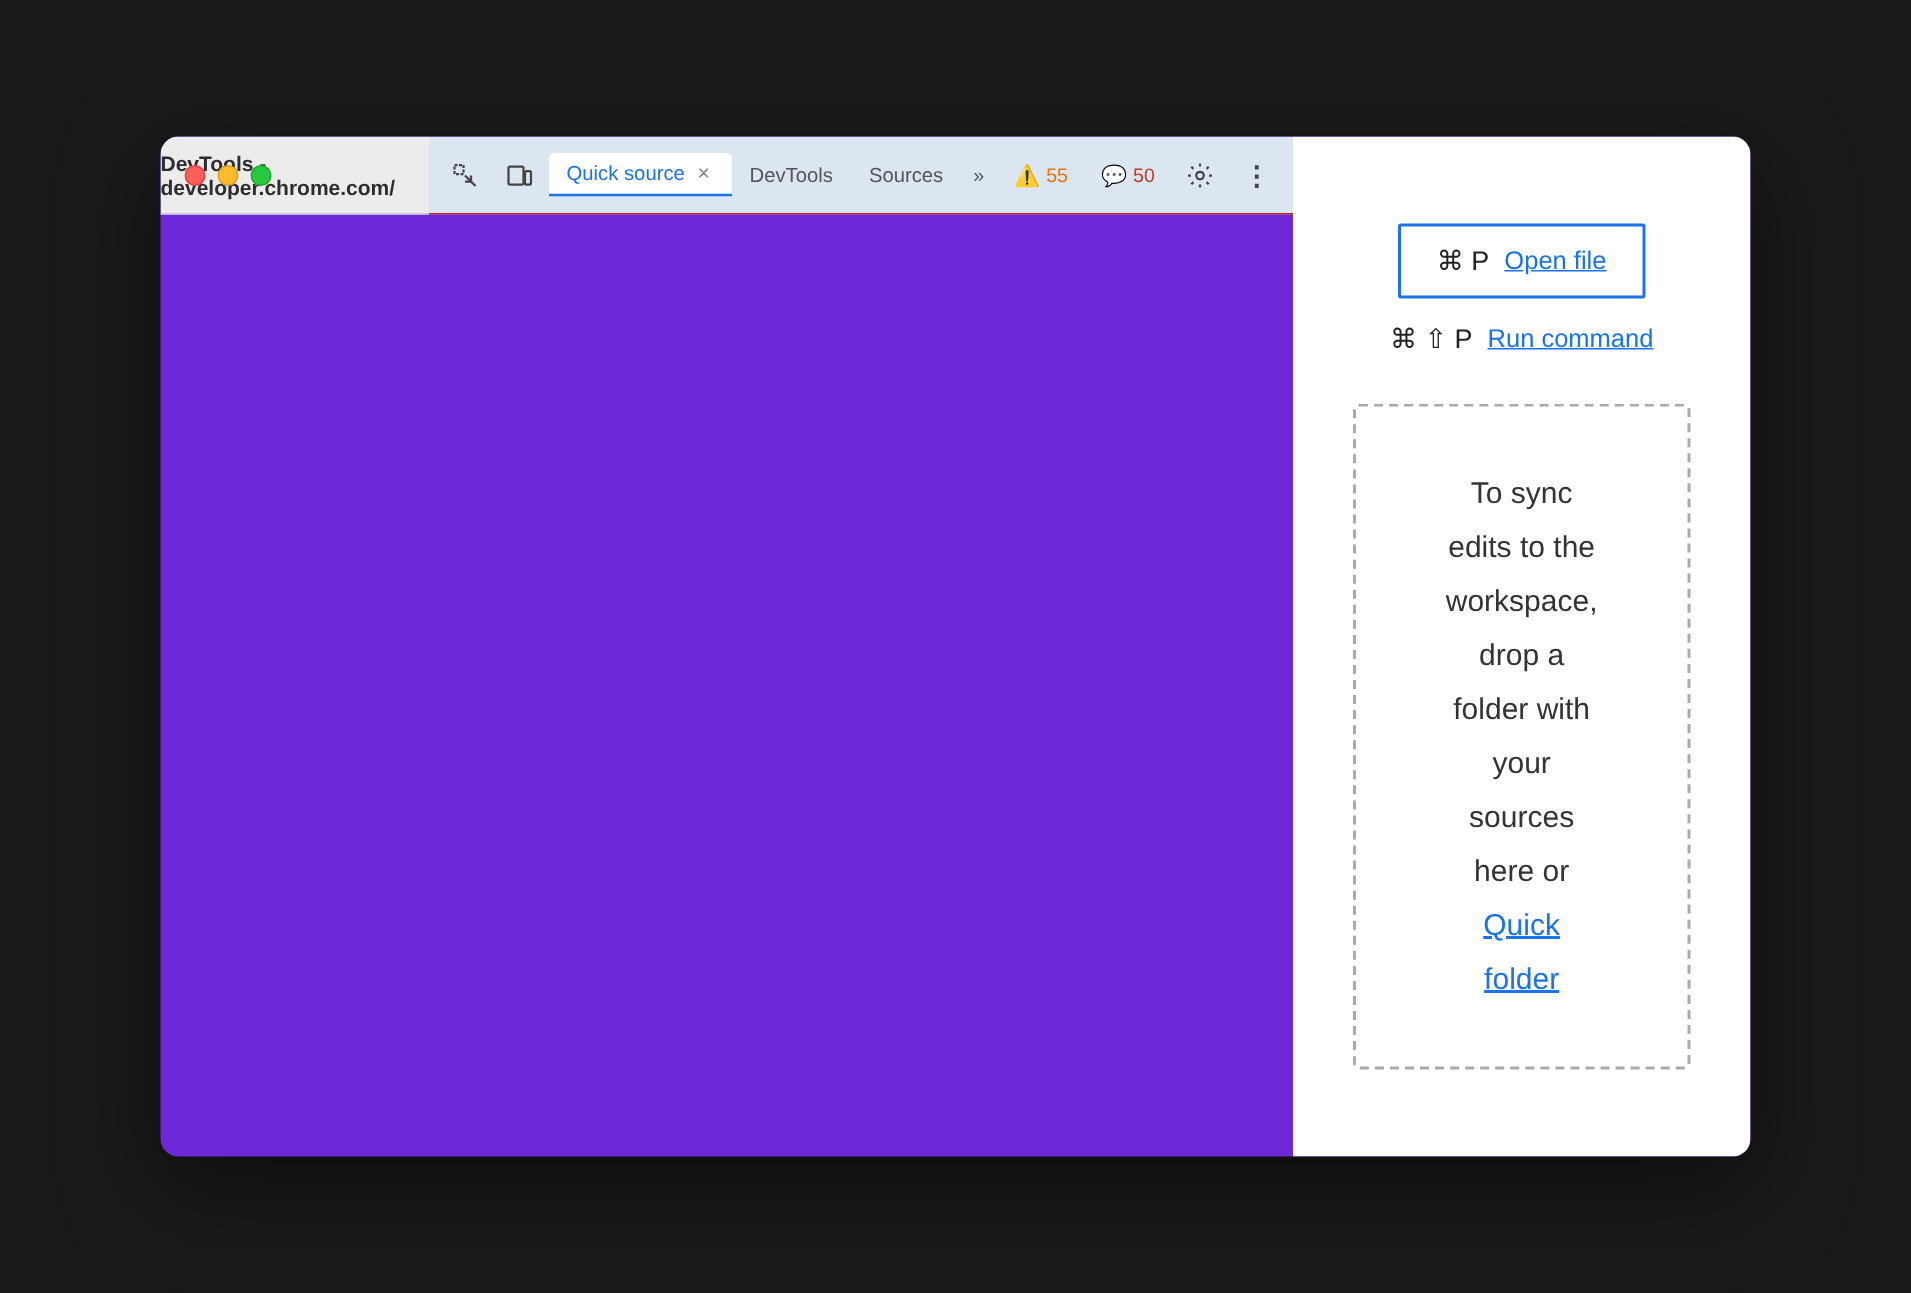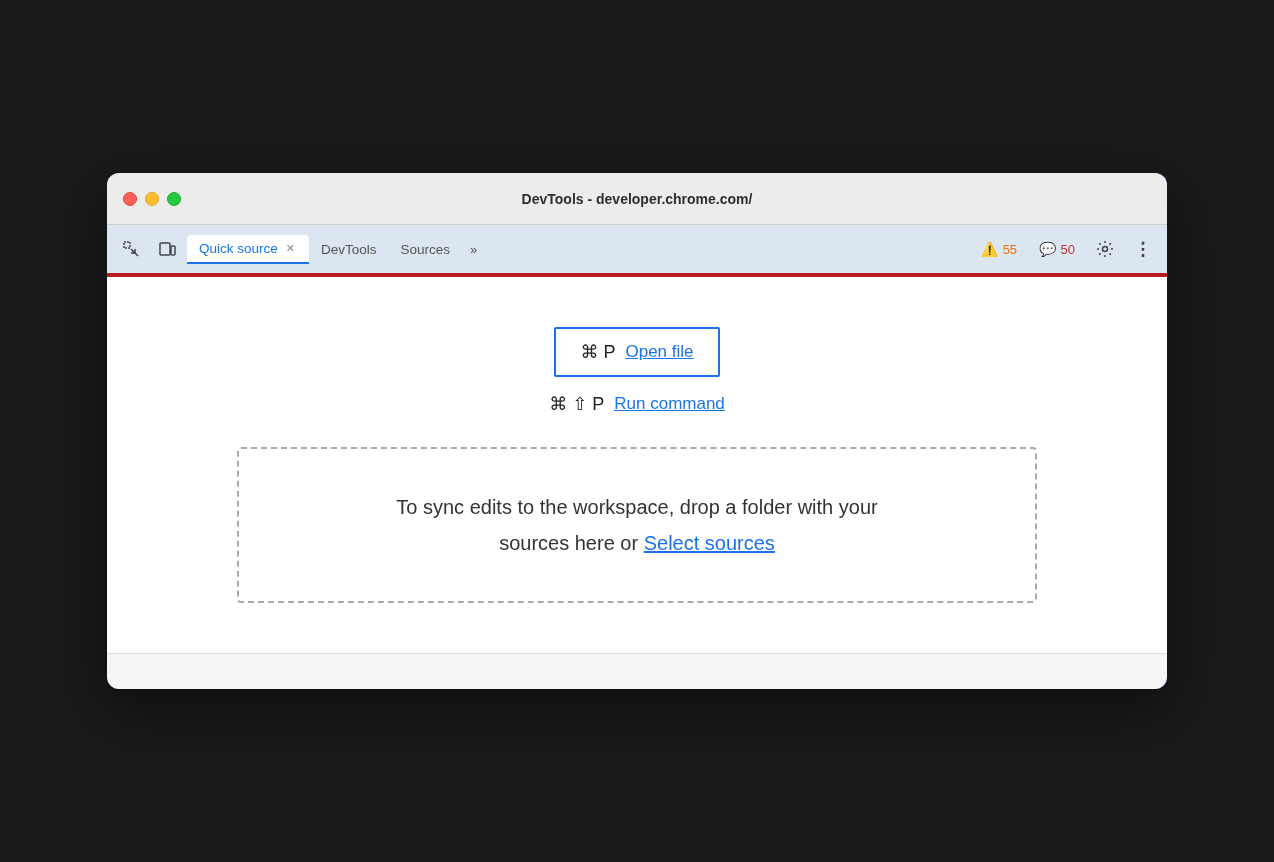--- a/index.html
+++ b/index.html
@@ -9,27 +9,26 @@
       display: flex;
       align-items: center;
       justify-content: center;
       width: 1274px;
       height: 862px;
       font-family: -apple-system, BlinkMacSystemFont, 'Segoe UI', sans-serif;
     }
 
     .window {
       width: 1060px;
-      height: 516px;
+      height: 680px;
       background: #6d28d9;
       border-radius: 12px;
       overflow: hidden;
       box-shadow: 0 20px 60px rgba(0,0,0,0.5);
       display: flex;
-      flex-direction: column;
     }
 
     
     .title-bar {
       background: #ececec;
       height: 52px;
       display: flex;
       align-items: center;
       justify-content: center;
       position: relative;
@@ -60,21 +59,21 @@
       color: #2d2d2d;
     }
 
     
     .toolbar {
       background: #dce6f0;
       height: 52px;
       display: flex;
       align-items: center;
       padding: 0 8px;
-      border-bottom: 4px solid #b91c1c;
+      border-bottom: 1px solid #b91c1c;
       gap: 4px;
     }
 
     .toolbar-icon {
       width: 32px;
       height: 32px;
       display: flex;
       align-items: center;
       justify-content: center;
       border-radius: 4px;
@@ -311,21 +310,21 @@
       </div>
 
     </div>
 
     <div class="drop-zone">
       <div class="drop-zone-text">
         <span>To sync edits to the workspace, drop a folder with your</span>
         <br>
         <span>sources here or</span>
         <span> </span>
-        <span class="drop-zone-link">Select sources</span>
+        <span class="drop-zone-link">Quick folder</span>
       </div>
     </div>
 
   </div>
 
   <div class="bottom-bar"></div>
 
 </div>
 
 </body></html>

